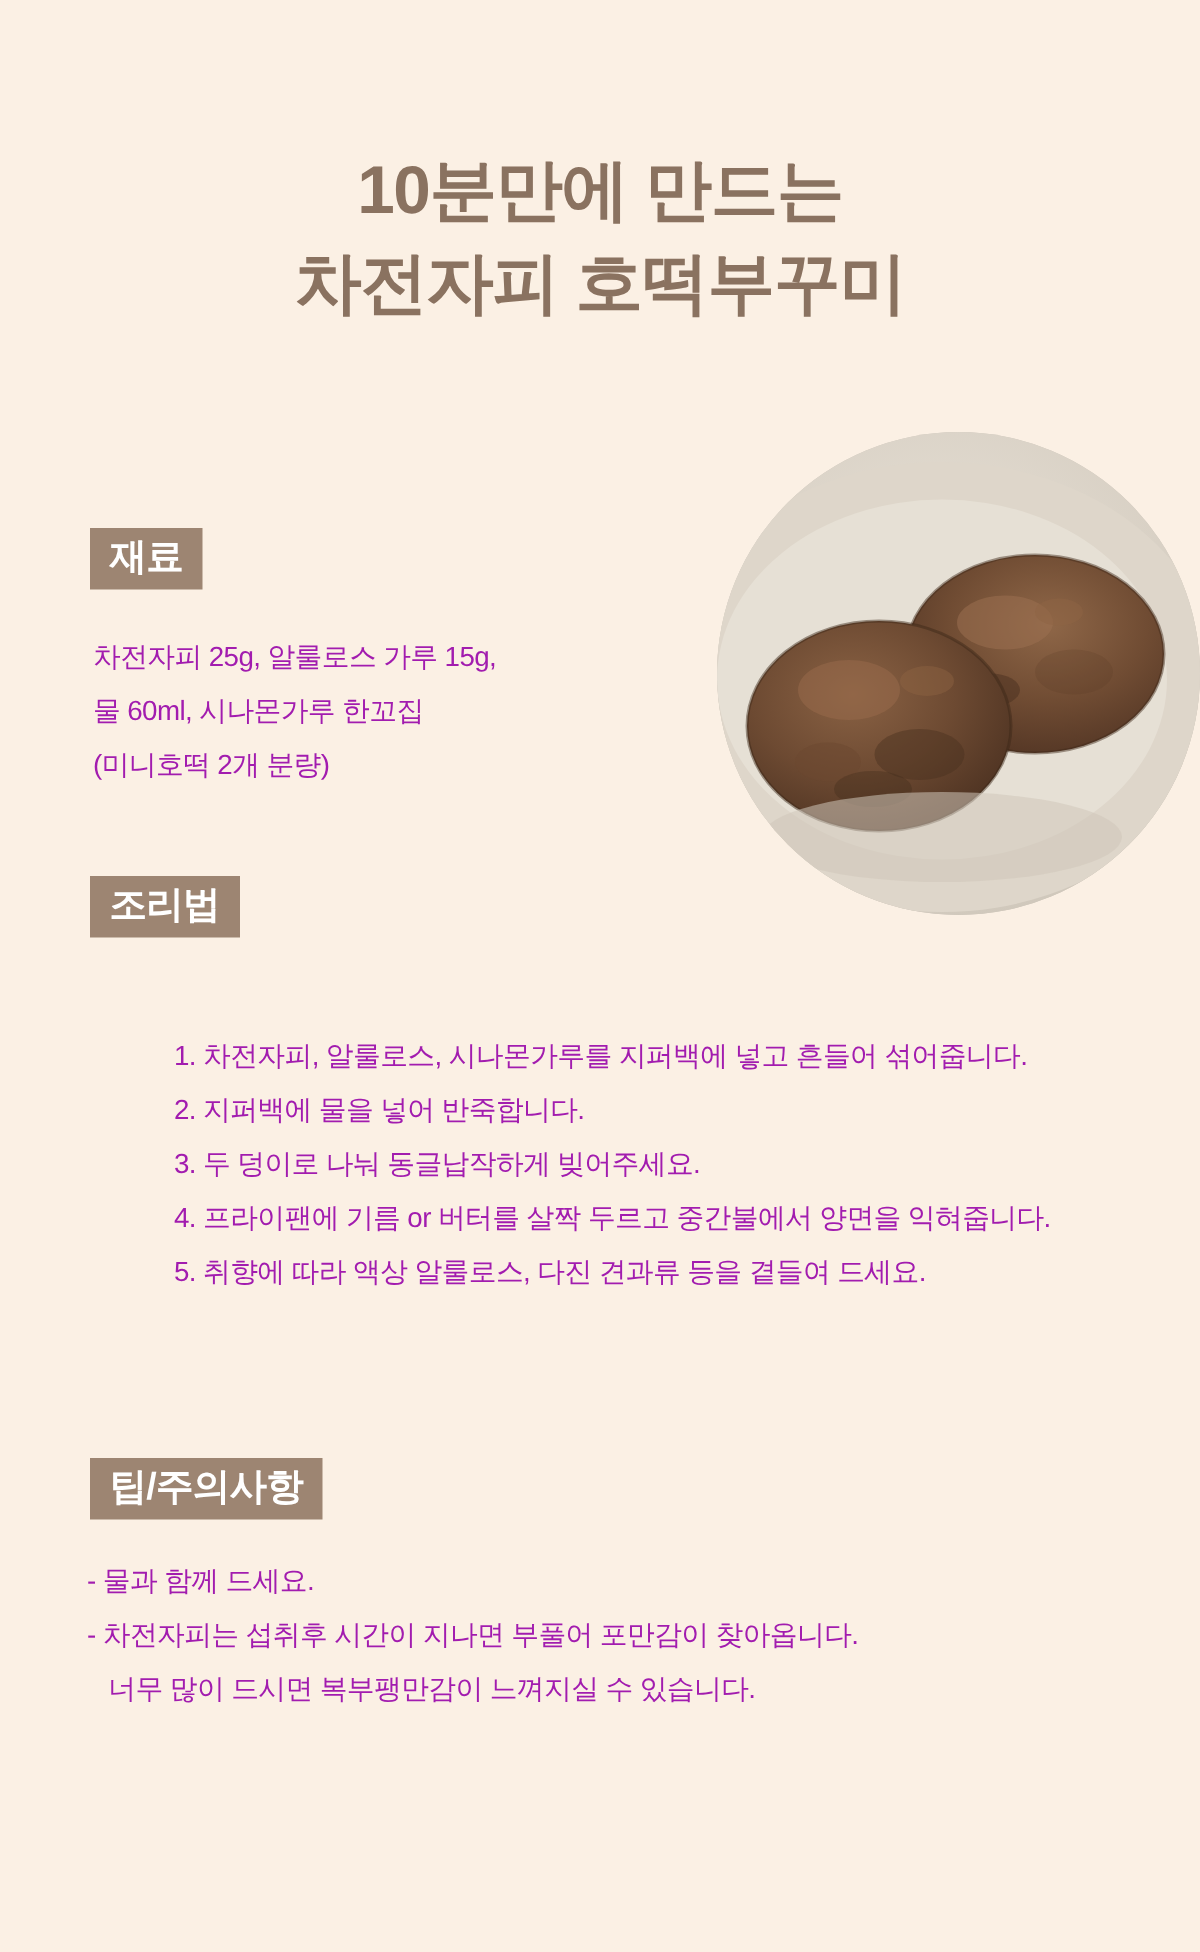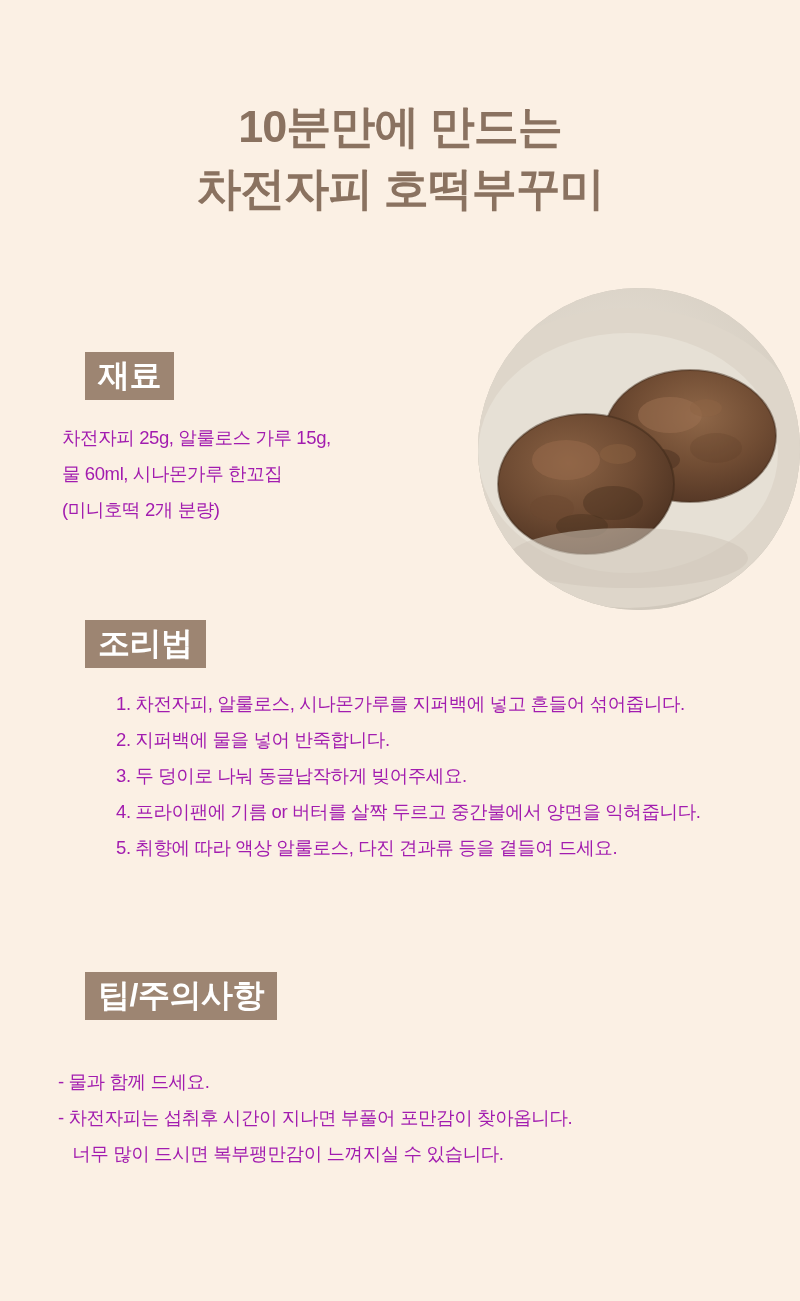--- a/index.html
+++ b/index.html
@@ -52,42 +52,41 @@
     background: #cfc6bb;
   }
   .photo svg { display: block; }
 
   
   .sec-head {
     position: absolute;
     display: inline-block;
     background: #9d8572;
     color: #ffffff;
-    font-size: 32px;
+    font-size: 25px;
     font-weight: bold;
     letter-spacing: -0.5px;
     padding: 7px 13px 9px 13px;
     line-height: 1;
-    margin-left: 25px;
   }
   #head-ingredients { top: 352px; left: 60px; }
-  #head-recipe      { top: 620px; left: 60px; }
+  #head-recipe      { top: 584px; left: 60px; }
   #head-tips        { top: 972px; left: 60px; }
 
   
   .body-block {
     position: absolute;
     font-size: 18.5px;
     line-height: 1.95;
     color: #a21caf;
     letter-spacing: -0.4px;
   }
   #ingredients-body { top: 420px; left: 62px; width: 400px; }
   #recipe-body      { top: 686px; left: 60px; width: 720px; }
-  #tips-body        { top: 1064px; left: 52px; width: 740px; }
+  #tips-body        { top: 1036px; left: 52px; width: 740px; }
 
   .body-block p { margin: 0; white-space: pre; }
   #recipe-body p { padding-left: 8px; margin-left: 48px; }
   #tips-body p   { padding-left: 6px; }
 </style>
 </head>
 <body>
 
 <div class="page">
 

